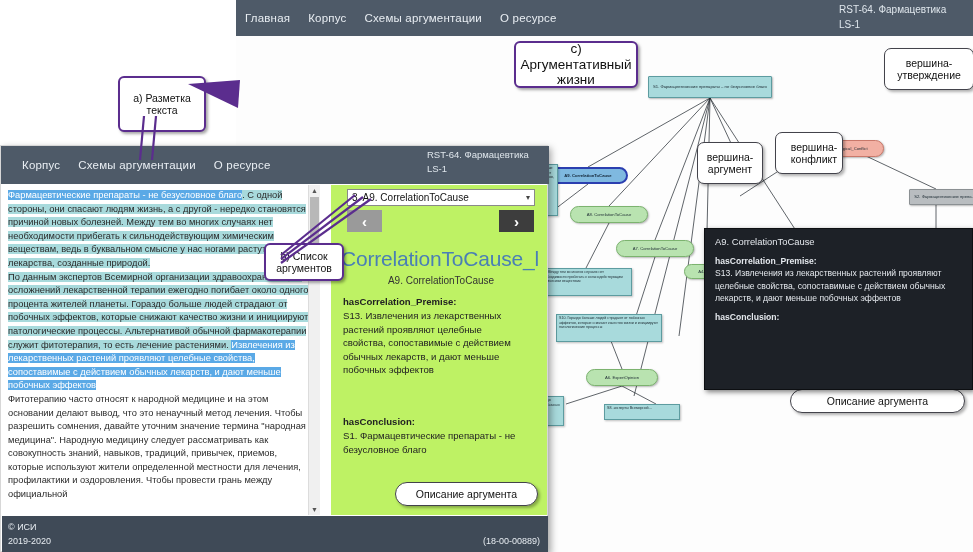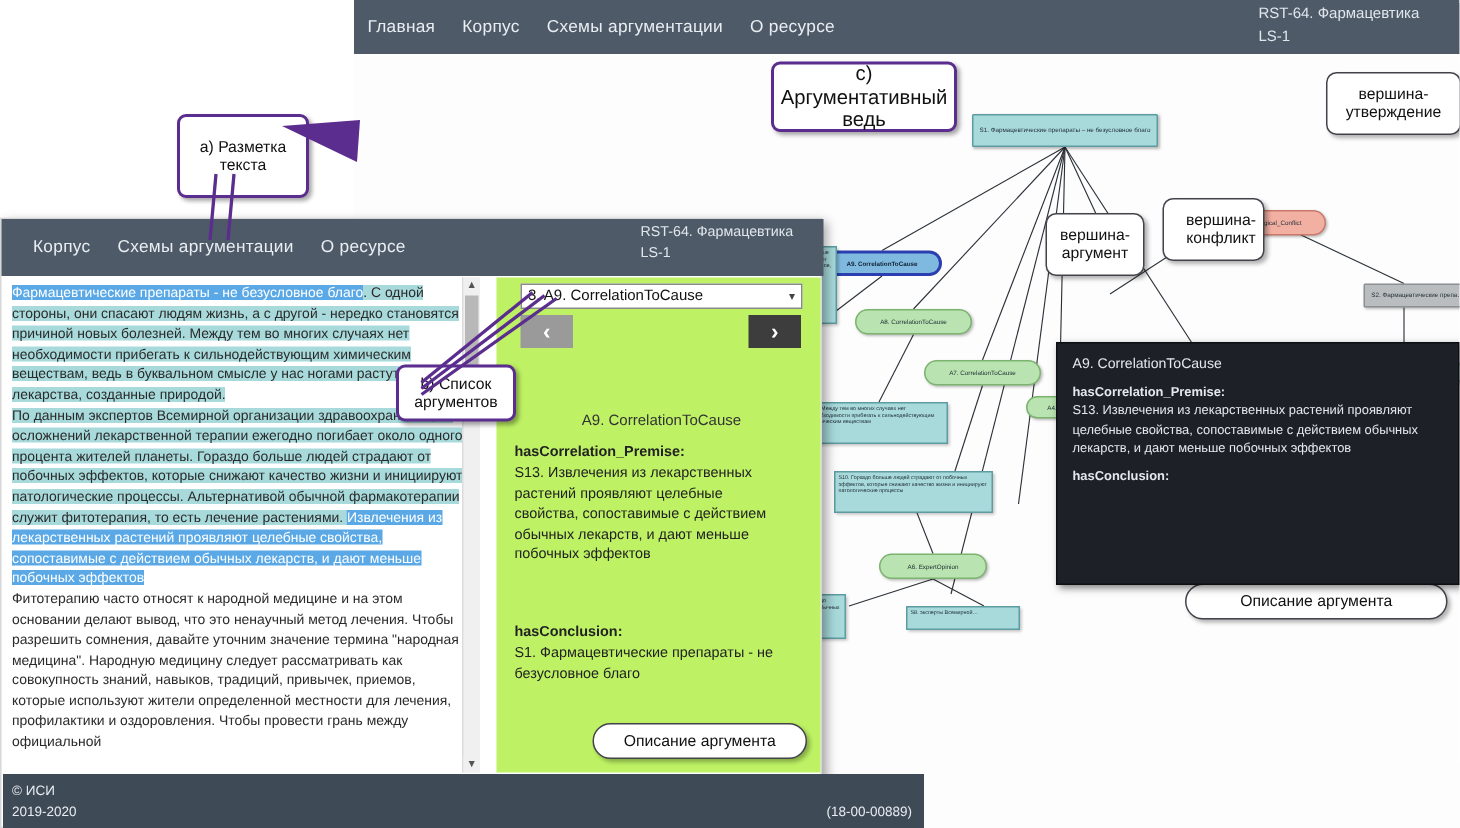--- a/index.html
+++ b/index.html
@@ -105,21 +105,21 @@
     letter-spacing:-.2px;white-space:nowrap;overflow:hidden;
   }
   #arg-subheading{position:absolute;left:10px;top:90px;width:200px;font-size:10px;
     color:#333;text-align:center;}
   .arg-block{position:absolute;left:12px;width:184px;font-size:9.6px;line-height:13.4px;color:#222;}
   .arg-block .lbl{font-weight:bold;display:block;margin-bottom:1px;}
   .arg-block .body{text-align:justify;}
 
   
   #front-footer{
-    left:1px;top:370px;width:614px;height:36px;background:#3f4a57;color:#e7ecf1;
+    left:1px;top:370px;width:546px;height:36px;background:#3f4a57;color:#e7ecf1;
     font-size:9px;line-height:14px;box-sizing:border-box;padding:4px 6px;
   }
   #footer-left{position:absolute;left:6px;top:4px;}
   #footer-center{position:absolute;left:96px;top:4px;right:6px;text-align:center;}
   #footer-right{position:absolute;right:8px;top:18px;}
 
   
   #dark-tip{
     left:704px;top:228px;width:269px;height:162px;background:#1d2127;color:#e4e8ed;
     border:1px solid #0d0f12;box-sizing:border-box;padding:7px 10px;
@@ -189,21 +189,21 @@
   <span class="nav-item">Главная</span>
   <span class="nav-item">Корпус</span>
   <span class="nav-item">Схемы аргументации</span>
   <span class="nav-item">О ресурсе</span>
 </div>
 <div class="abs" id="back-title">
   <div>RST-64. Фармацевтика</div>
   <div>LS-1</div>
 </div>
 
-<div class="abs callout purple big" style="left:514px;top:41px;width:124px;height:47px;">с) Аргументативный ведь</div>
+<div class="abs callout purple big" style="left:514px;top:41px;width:124px;height:47px;">с) Аргументативный жизни</div>
 
 <div class="abs callout" style="left:884px;top:48px;width:90px;height:42px;">вершина-утверждение</div>
 
 <div class="abs callout" style="left:697px;top:142px;width:66px;height:42px;">вершина-аргумент</div>
 
 <div class="abs callout" style="left:775px;top:132px;width:68px;height:42px;padding-left:16px;">вершина-конфликт</div>
 
 <div class="abs callout" style="left:790px;top:389px;width:175px;height:24px;border-radius:13px;">Описание аргумента</div>
 
 <div class="abs" id="dark-tip">
@@ -242,20 +242,21 @@
   </div>
 
   <div class="abs" id="arg-pane">
     <div id="arg-select">
       <span>3. A9. CorrelationToCause</span>
       <span class="chev">▾</span>
     </div>
     <div class="navbtn prev" style="left:16px;top:25px;">‹</div>
     <div class="navbtn next" style="left:168px;top:25px;">›</div>
 
+    <div id="arg-heading">CorrelationToCause_l</div>
     <div id="arg-subheading">A9. CorrelationToCause</div>
 
     <div class="arg-block" style="top:110px;">
       <span class="lbl">hasCorrelation_Premise:</span>
       <span class="body">S13. Извлечения из лекарственных растений проявляют целебные свойства, сопоставимые с действием обычных лекарств, и дают меньше побочных эффектов</span>
     </div>
     <div class="arg-block" style="top:230px;">
       <span class="lbl">hasConclusion:</span>
       <span class="body">S1. Фармацевтические препараты - не безусловное благо</span>
     </div>

